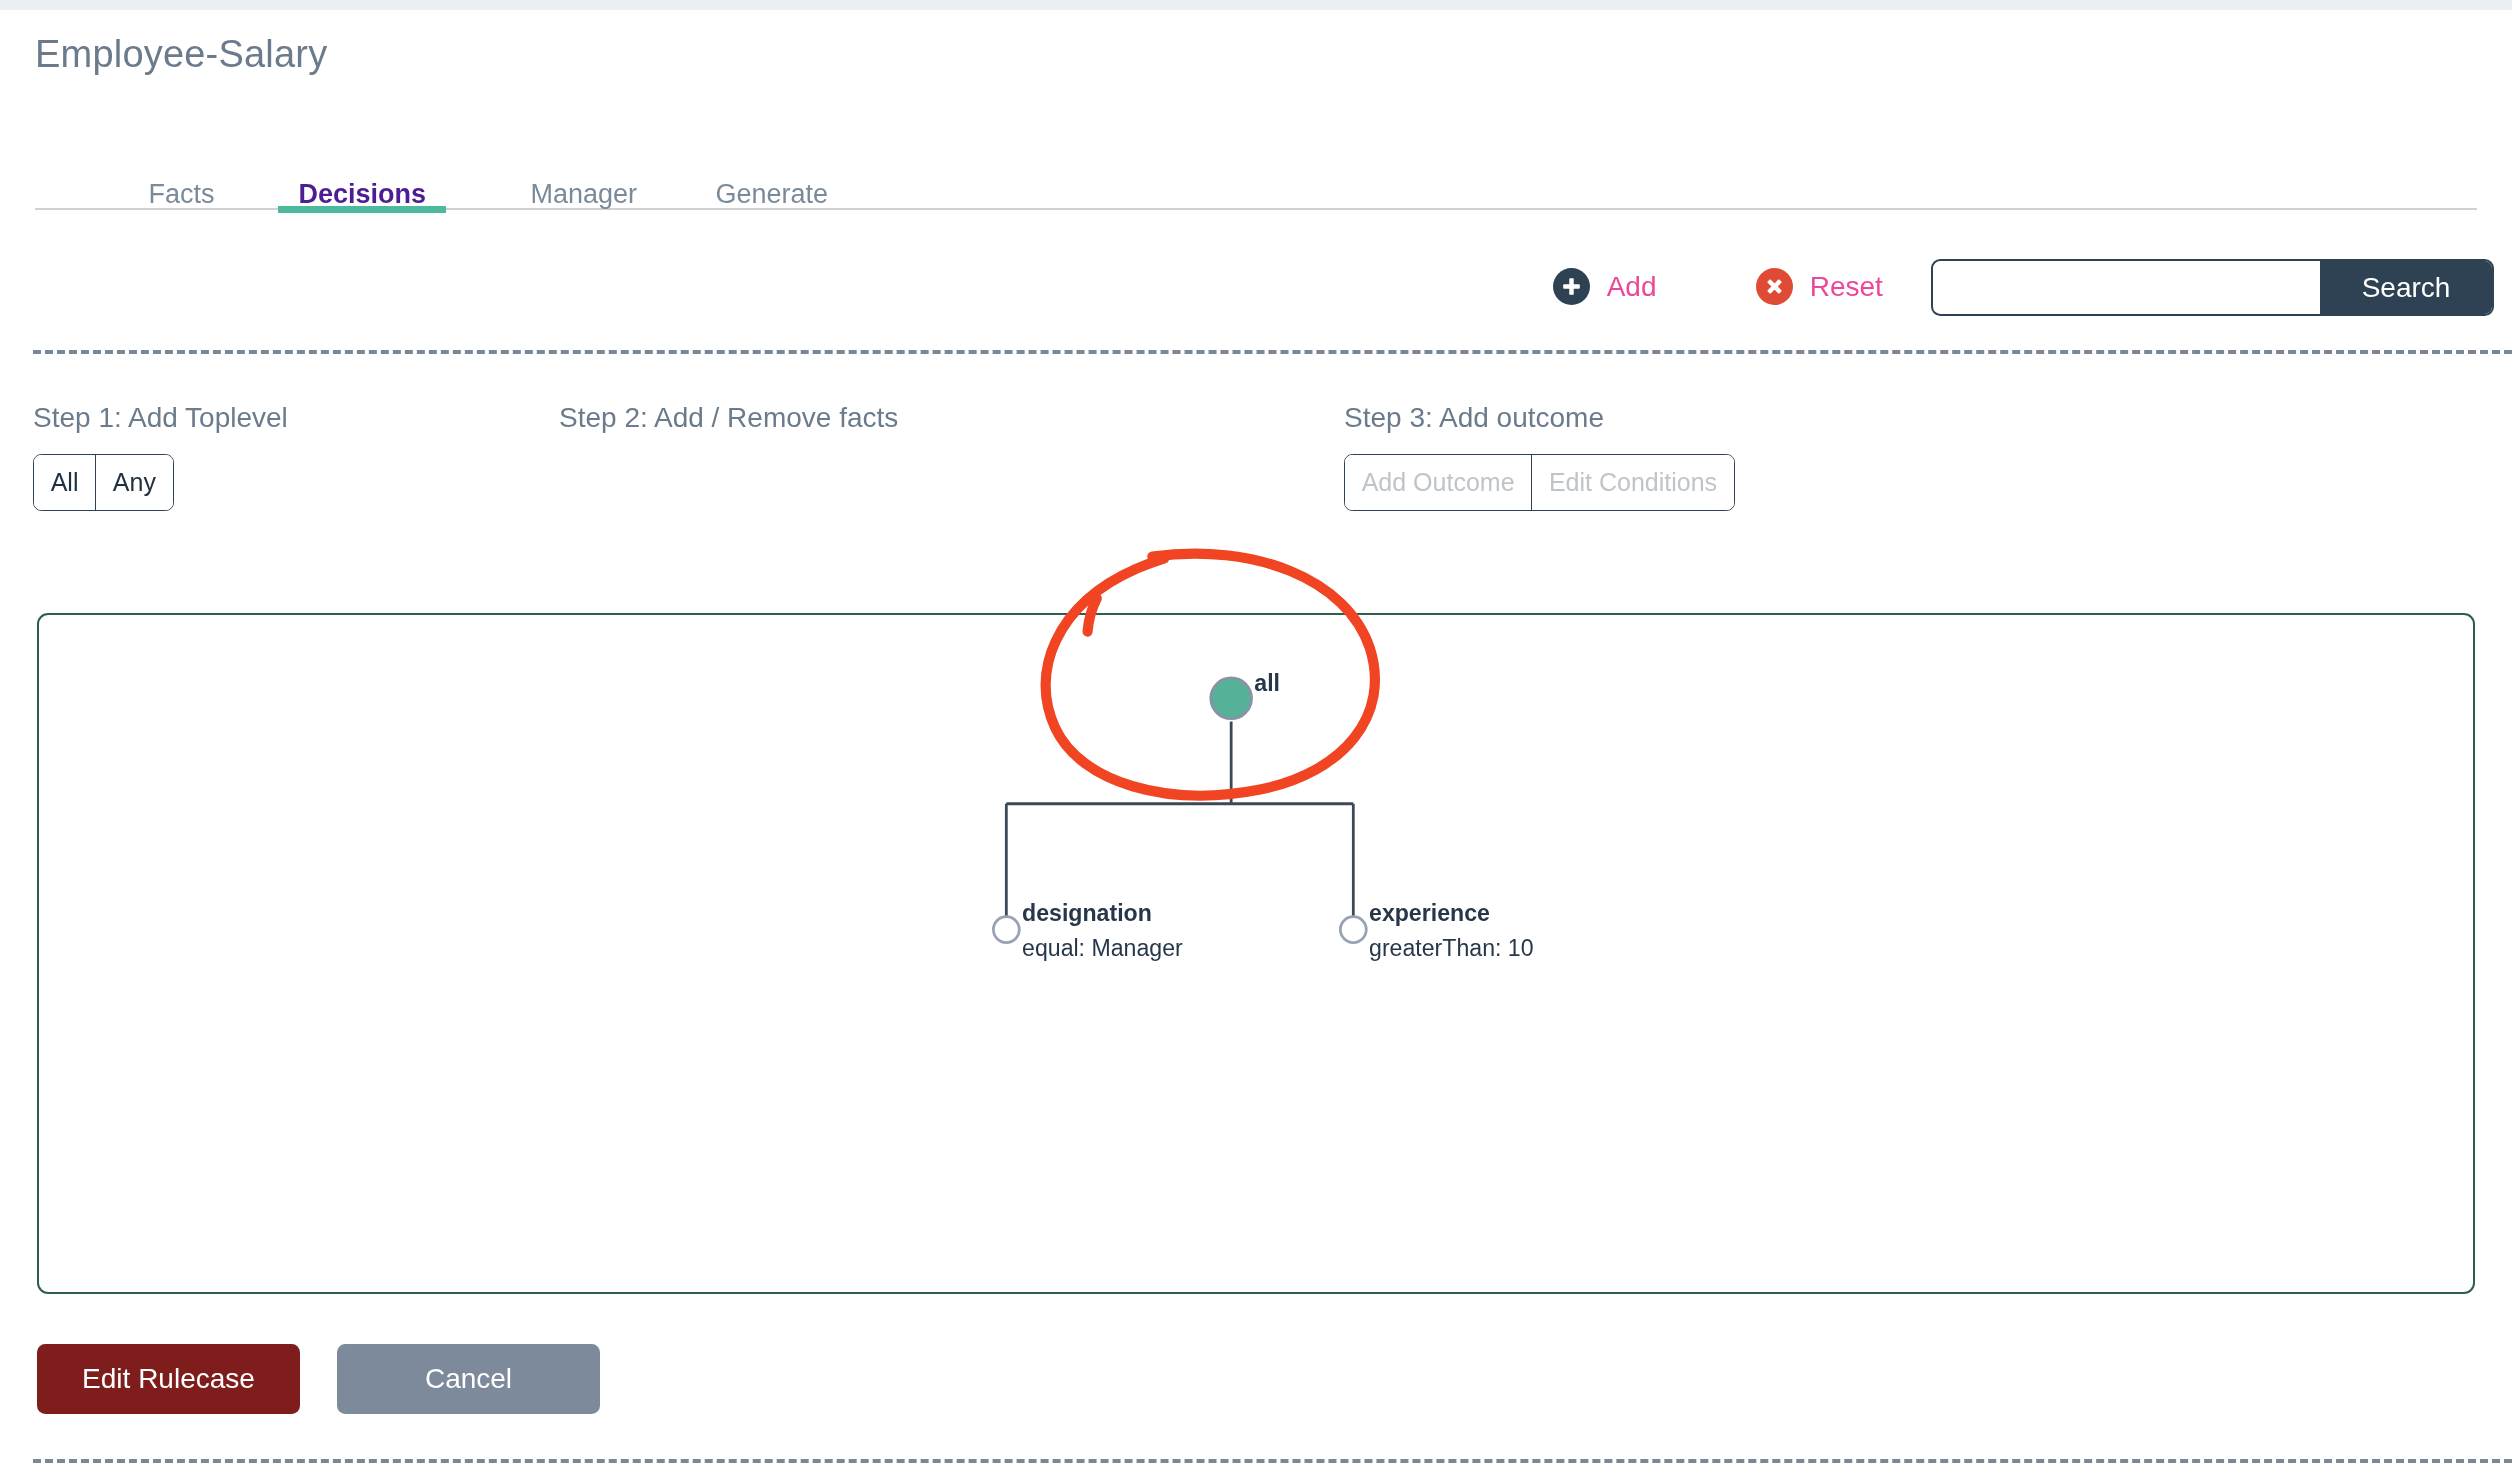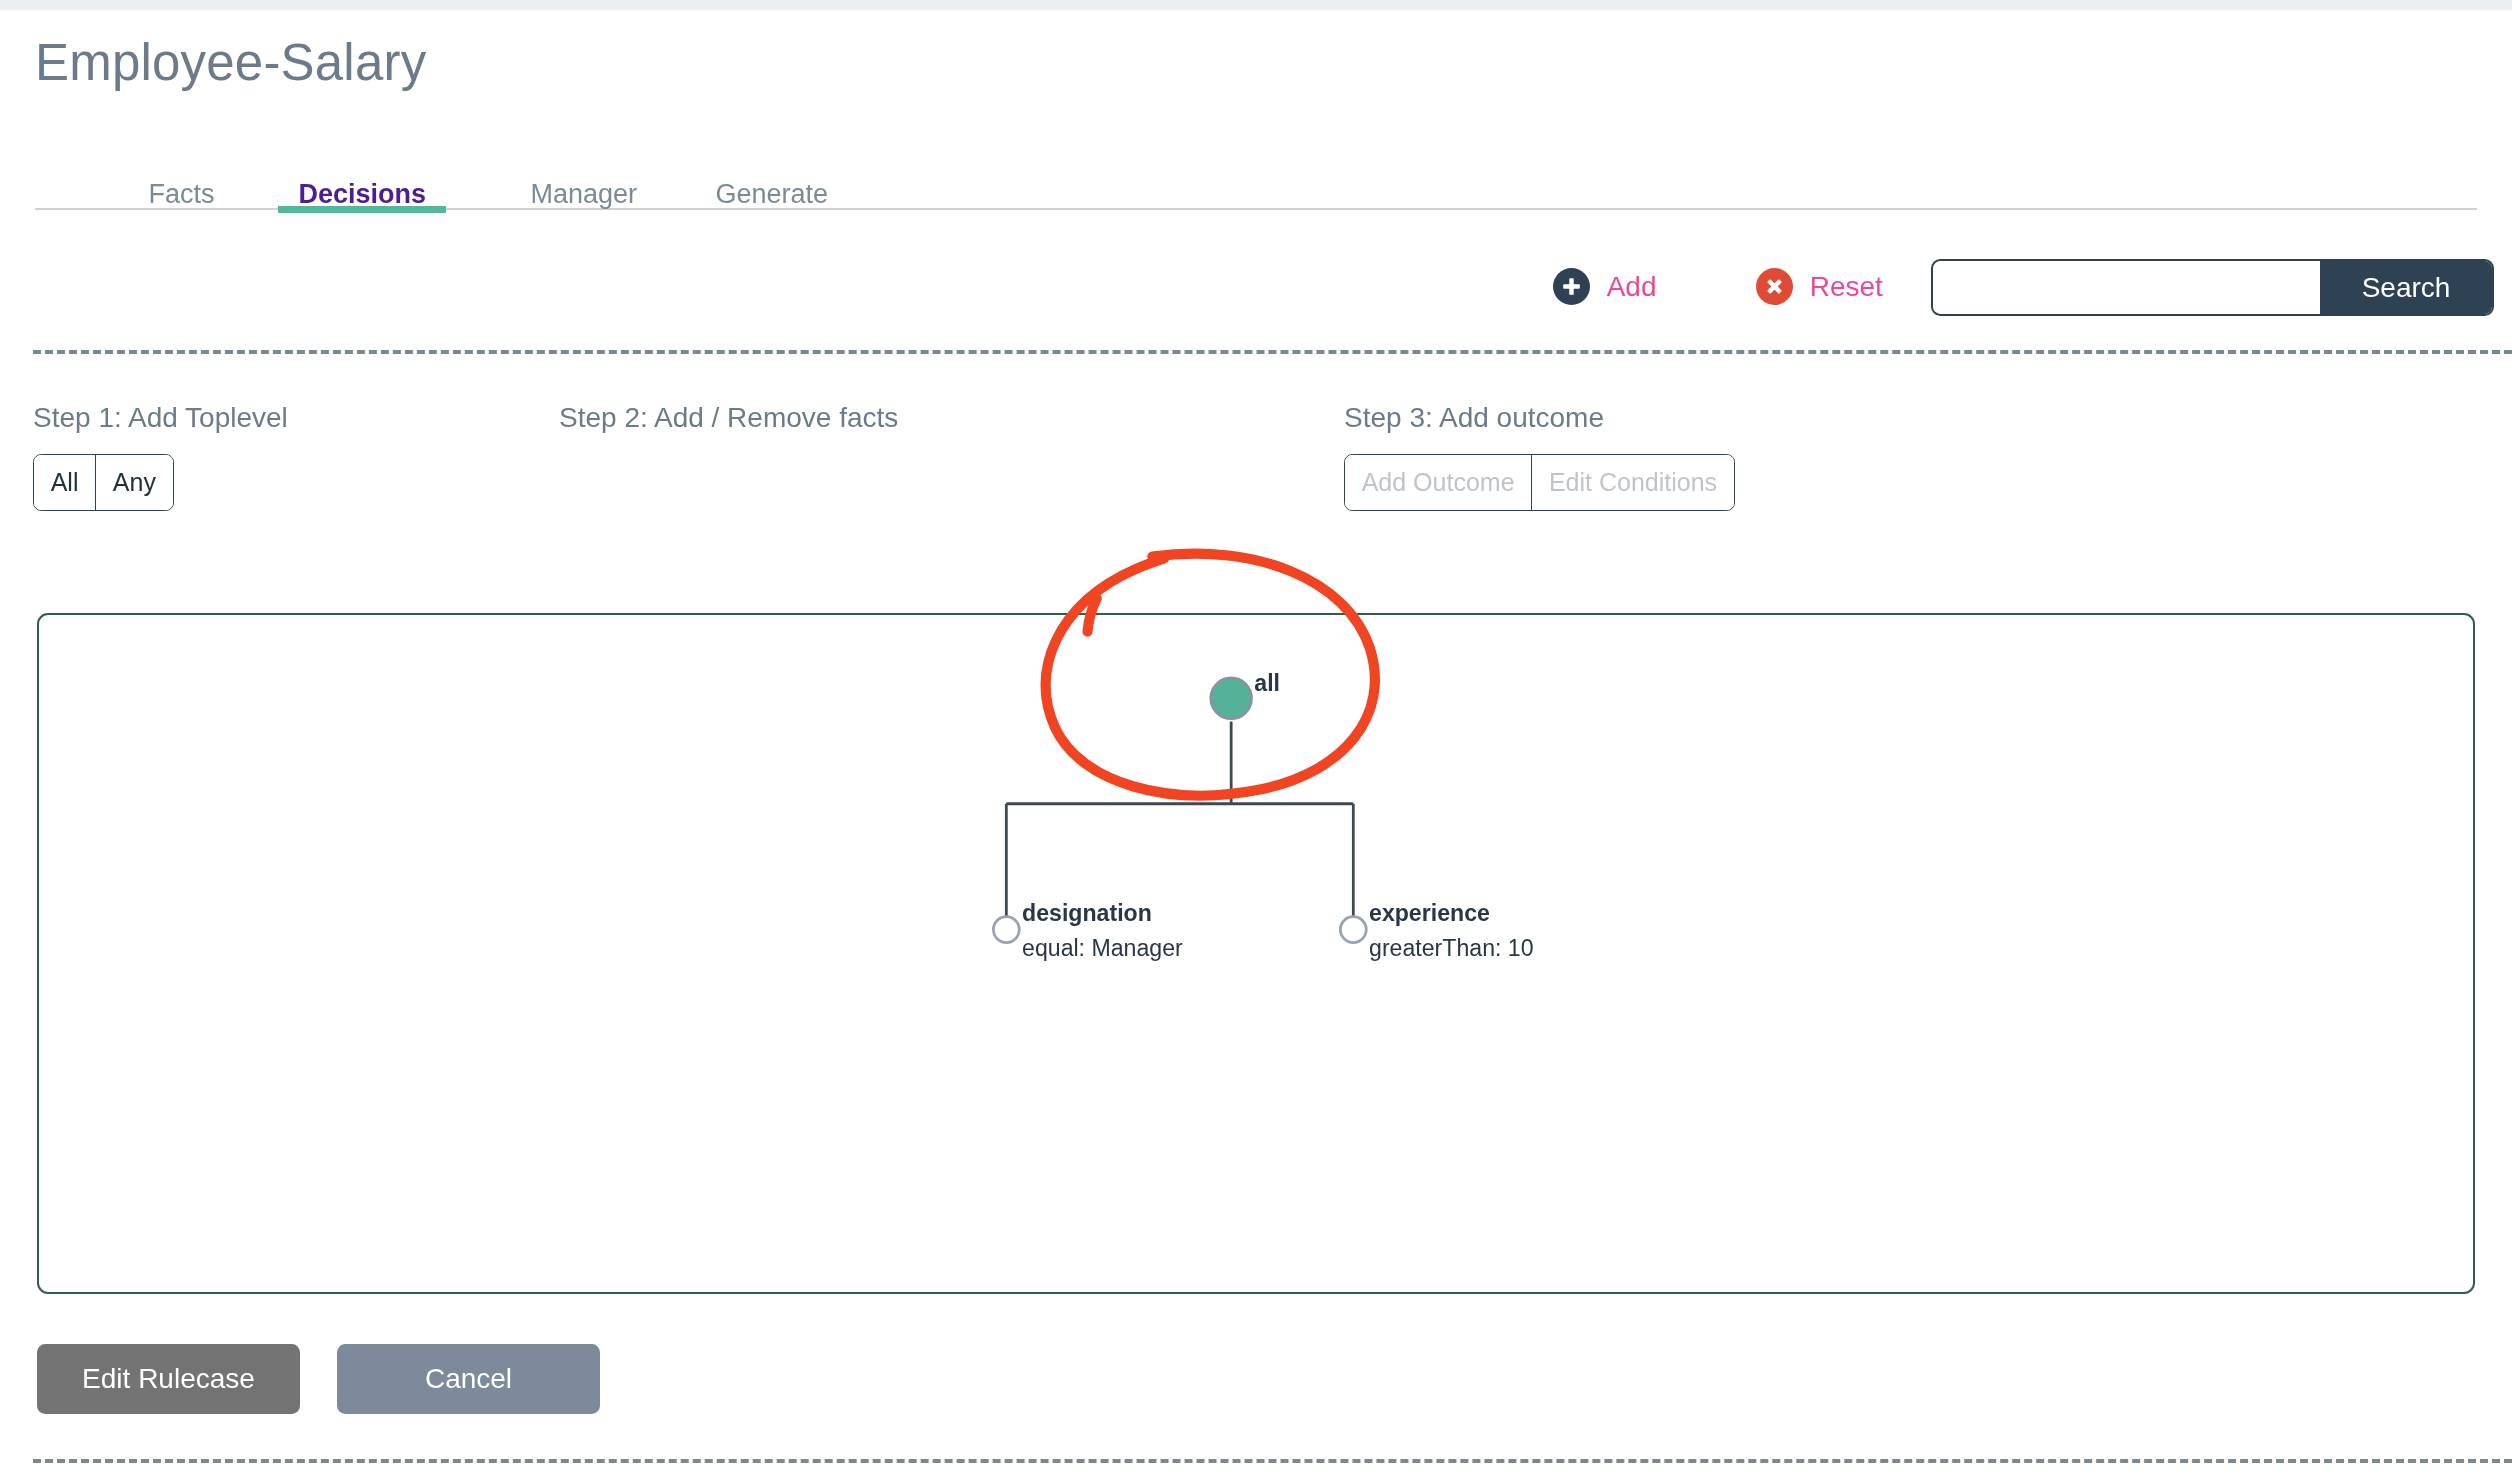--- a/index.html
+++ b/index.html
@@ -24,21 +24,21 @@
     position: absolute;
     left: 0; top: 0;
     width: 2512px; height: 10.2px;
     background: #eceff1;
   }
 
   
   .page-title {
     position: absolute;
     left: 35px; top: 33px;
-    font-size: 51px;
+    font-size: 38px;
     font-weight: 400;
     color: #6b7b8c;
     letter-spacing: 0.2px;
     white-space: nowrap;
   }
 
   
   .tabbar {
     position: absolute;
     left: 35px; top: 143px;
@@ -243,21 +243,21 @@
     cursor: pointer;
     font-family: "Liberation Sans", sans-serif;
     display: flex;
     align-items: center;
     justify-content: center;
     white-space: nowrap;
   }
   #btn-edit-rulecase {
     left: 37px; top: 1344px;
     width: 263px;
-    background: #737373;
+    background: #7f1d1d;
   }
   #btn-cancel {
     left: 337px; top: 1344px;
     width: 263px;
     background: #7c8a9b;
   }
 </style>
 </head>
 <body>
 

